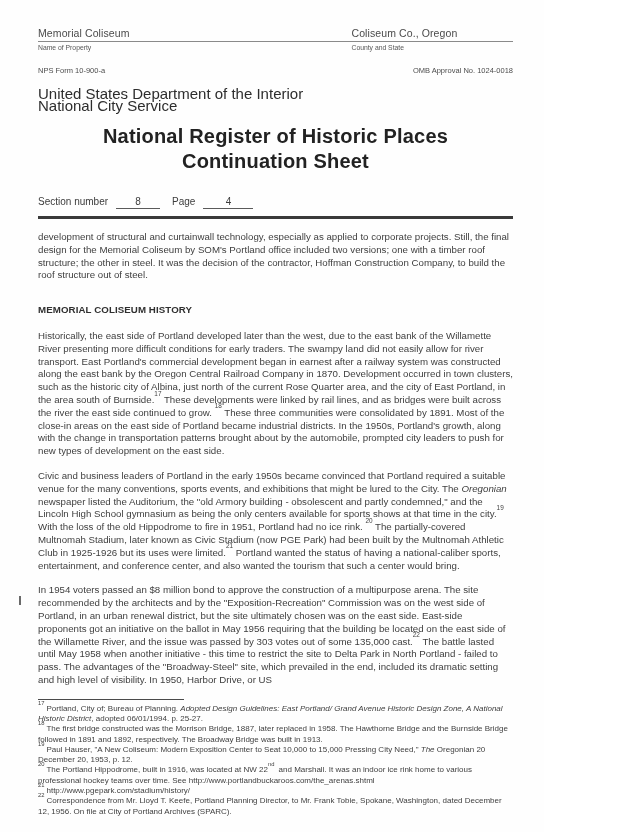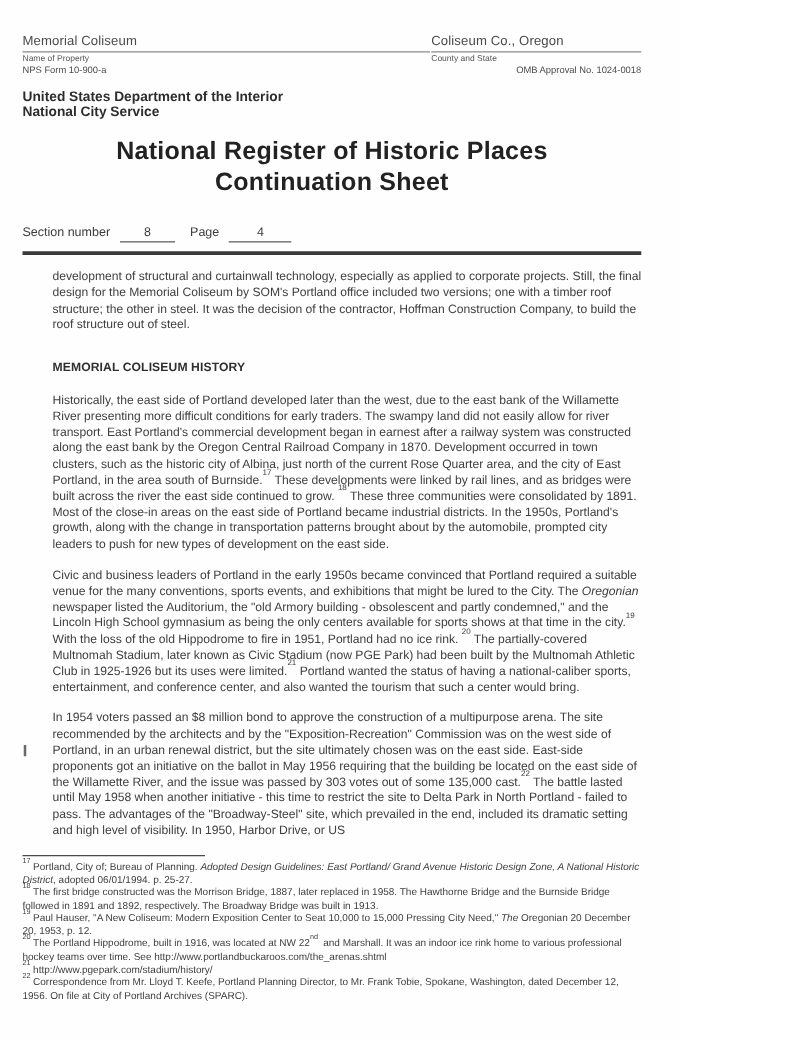--- a/index.html
+++ b/index.html
@@ -1,50 +1,50 @@
 <!DOCTYPE html>
 <html><head>
 <meta charset="utf-8">
 <style>
   html, body { margin:0; padding:0; background:#ffffff; }
   .page {
     position: relative;
     width: 544px; height: 832px;
     box-sizing: border-box;
-    padding: 27px 31px 0 18px;
+    padding: 27px 31px 0 38px;
     background: #fefefe;
     font-family: "Liberation Sans", "DejaVu Sans", sans-serif;
     color: #3e3e3e;
     overflow: hidden;
   }
   
   .top-row { display:flex; justify-content:space-between; align-items:flex-start; }
   .field-left { width:326px; }
   .field-right { width:168px; }
   .field-value {
     font-size:10.5px; color:#4a4a4a; padding-bottom:2px;
     border-bottom:1px solid #8a8a8a; letter-spacing:0.1px;
   }
   .field-label { font-size:6.8px; color:#565656; margin-top:2px; }
   .form-meta {
     display:flex; justify-content:space-between;
-    font-size:7.5px; color:#4c4c4c;
+    margin-top:15px; font-size:7.5px; color:#4c4c4c;
   }
-  .dept { margin-top:13px; font-weight:bold; font-size:11px; line-height:11.5px; color:#2d2d2d; }
+  .dept { margin-top:13px; font-weight:normal; font-size:15px; line-height:11.5px; color:#2d2d2d; }
   .doc-title { margin:13px 0 0 0; font-size:20px; font-weight:bold; line-height:25px; color:#222; letter-spacing:0.2px;text-align:center; }
   .section-row { margin-top:22px; font-size:10px; color:#3c3c3c; }
   .blank-value {
     display:inline-block; text-align:center; border-bottom:1px solid #5a5a5a;
     font-size:10px; color:#3c3c3c; padding-bottom:1px;
   }
   .blank-section { width:44px; margin:0 12px 0 8px; }
   .blank-page { width:50px; margin-left:8px; }
   .thick-rule { margin-top:7px; height:3px; background:#3a3a3a; }
   
-  .body-text { margin-top:12px; font-size:9.7px; line-height:12.8px; color:#3e3e3e;margin-left:24px; }
+  .body-text { margin-top:12px; font-size:9.7px; line-height:12.8px; color:#3e3e3e; }
   .body-text p { margin:0 0 12px 0; }
   .history-heading { font-size:9.7px; font-weight:bold; color:#2f2f2f; margin:22px 0 13px 0; letter-spacing:0.1px; }
   .body-text sup, .footnote sup { position:relative; top:-3.2px; font-size:6.4px; line-height:0; }
   i { font-style: italic; }
   
   .footnotes { margin-top:10px; font-size:8px; line-height:10.3px; color:#3e3e3e; }
   .fn-rule { width:146px; height:1px; background:#4a4a4a; margin-bottom:4px; }
   .footnote { margin:0; }
   .footnote sup { top:-2.4px; font-size:5.8px; margin-right:2px; }
   .margin-tick { position:absolute; left:19px; top:596px; width:2px; height:9px; background:#6a6a6a; }

